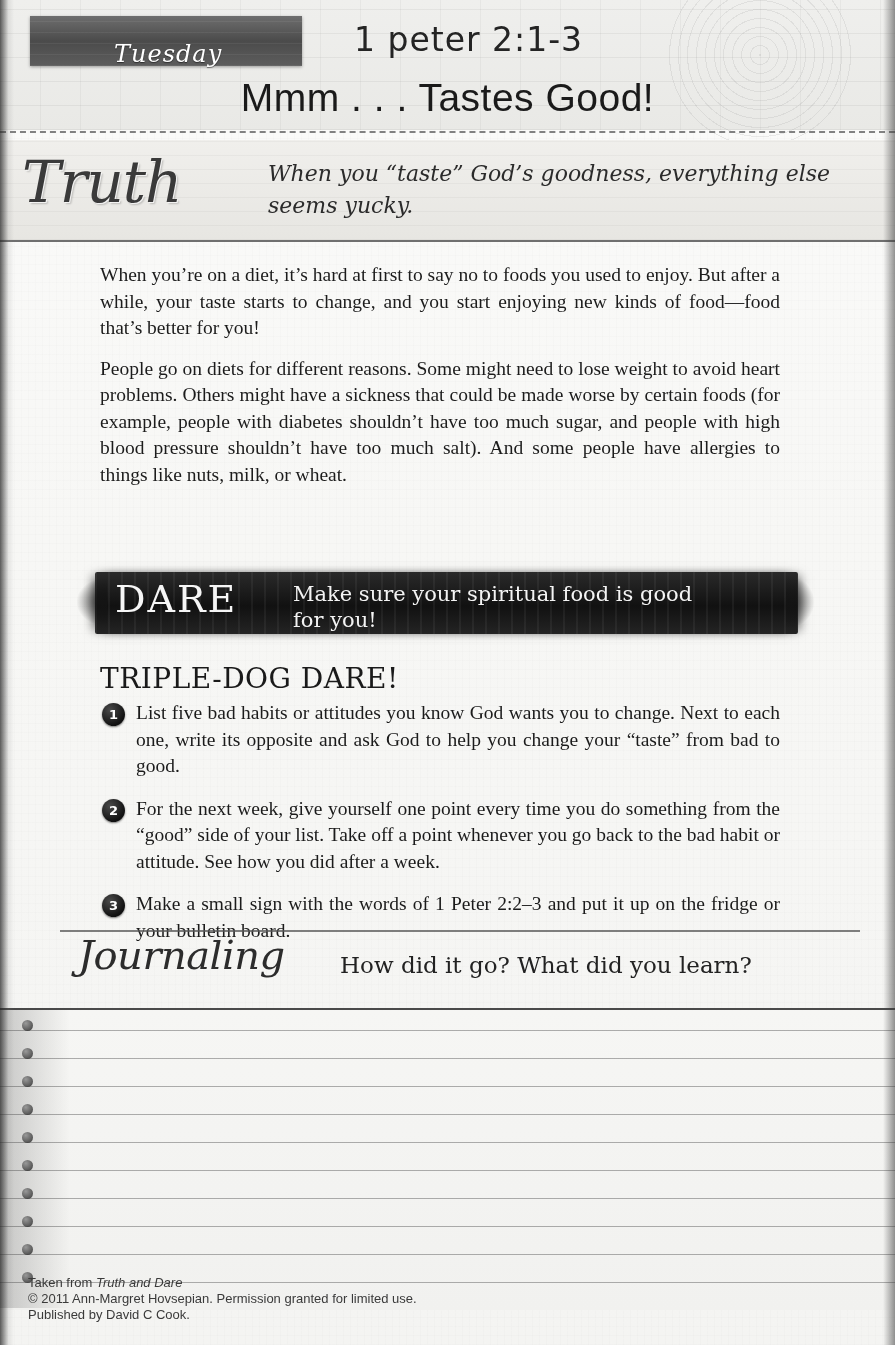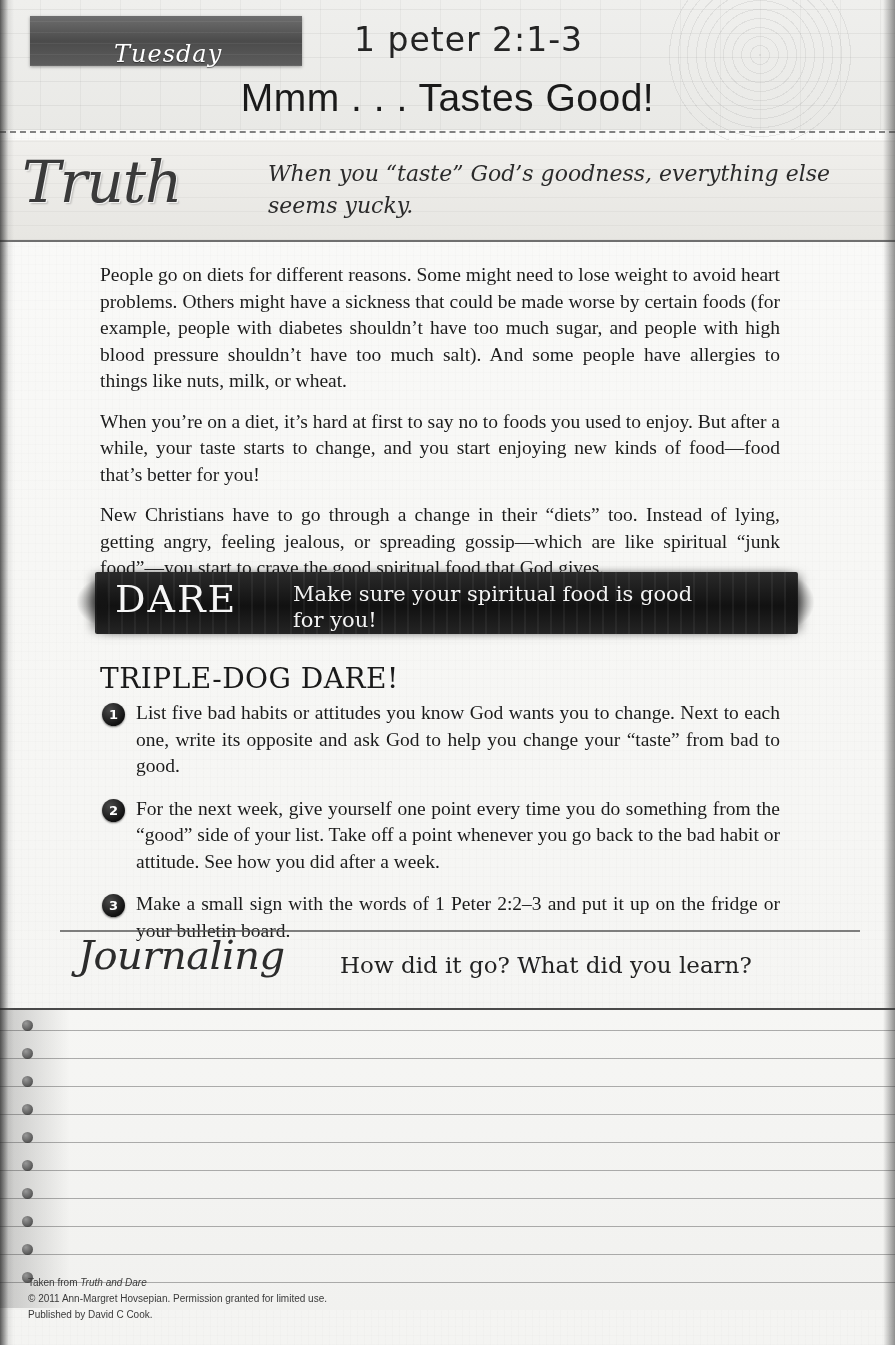--- a/index.html
+++ b/index.html
@@ -283,21 +283,21 @@
     border-radius: 50%;
     background: radial-gradient(circle at 35% 30%, #8a8a8a, #2f2f2f 75%);
     opacity: .8;
   }
 
   
   .footer {
     position: absolute;
     left: 28px; bottom: 22px;
     font-family: "Liberation Sans", sans-serif;
-    font-size: 10px;
+    font-size: 13px;
     line-height: 16px;
     color: #3a3a3a;
   }
   .footer em { font-style: italic; }
   .footer div { white-space: nowrap; }
 </style>
 </head>
 <body>
 
 <div class="page"></div>
@@ -312,23 +312,22 @@
 
 <div class="ref">1 peter 2:1-3</div>
 <div class="title">Mmm . . . Tastes Good!</div>
 <div class="dash-rule"></div>
 
 <div class="truth-band"></div>
 <div class="truth-word">Truth</div>
 <div class="truth-text">When you “taste” God’s goodness, everything else seems yucky.</div>
 
 <div class="body-copy">
+  <p>When you’re on a diet, it’s hard at first to say no to foods you used to enjoy. But after a while, your taste starts to change, and you start enjoying new kinds of food—food that’s better for you!</p>
   <p>People go on diets for different reasons. Some might need to lose weight to avoid heart problems. Others might have a sickness that could be made worse by certain foods (for example, people with diabetes shouldn’t have too much sugar, and people with high blood pressure shouldn’t have too much salt). And some people have allergies to things like nuts, milk, or wheat.</p>
-  <p>When you’re on a diet, it’s hard at first to say no to foods you used to enjoy. But after a while, your taste starts to change, and you start enjoying new kinds of food—food that’s better for you!</p>
-  <p>New Christians have to go through a change in their “diets” too. Instead of lying, getting angry, feeling jealous, or spreading gossip—which are like spiritual “junk food”—you start to crave the good spiritual food that God gives.</p>
 </div>
 
 <div class="dare-banner"></div>
 <div class="dare-word">DARE</div>
 <div class="dare-text">Make sure your spiritual food is good for you!</div>
 
 <div class="tdd-heading">TRIPLE-DOG DARE!</div>
 <div class="dare-list">
   <div class="dare-item">
     <span class="bullet-num">1</span>

